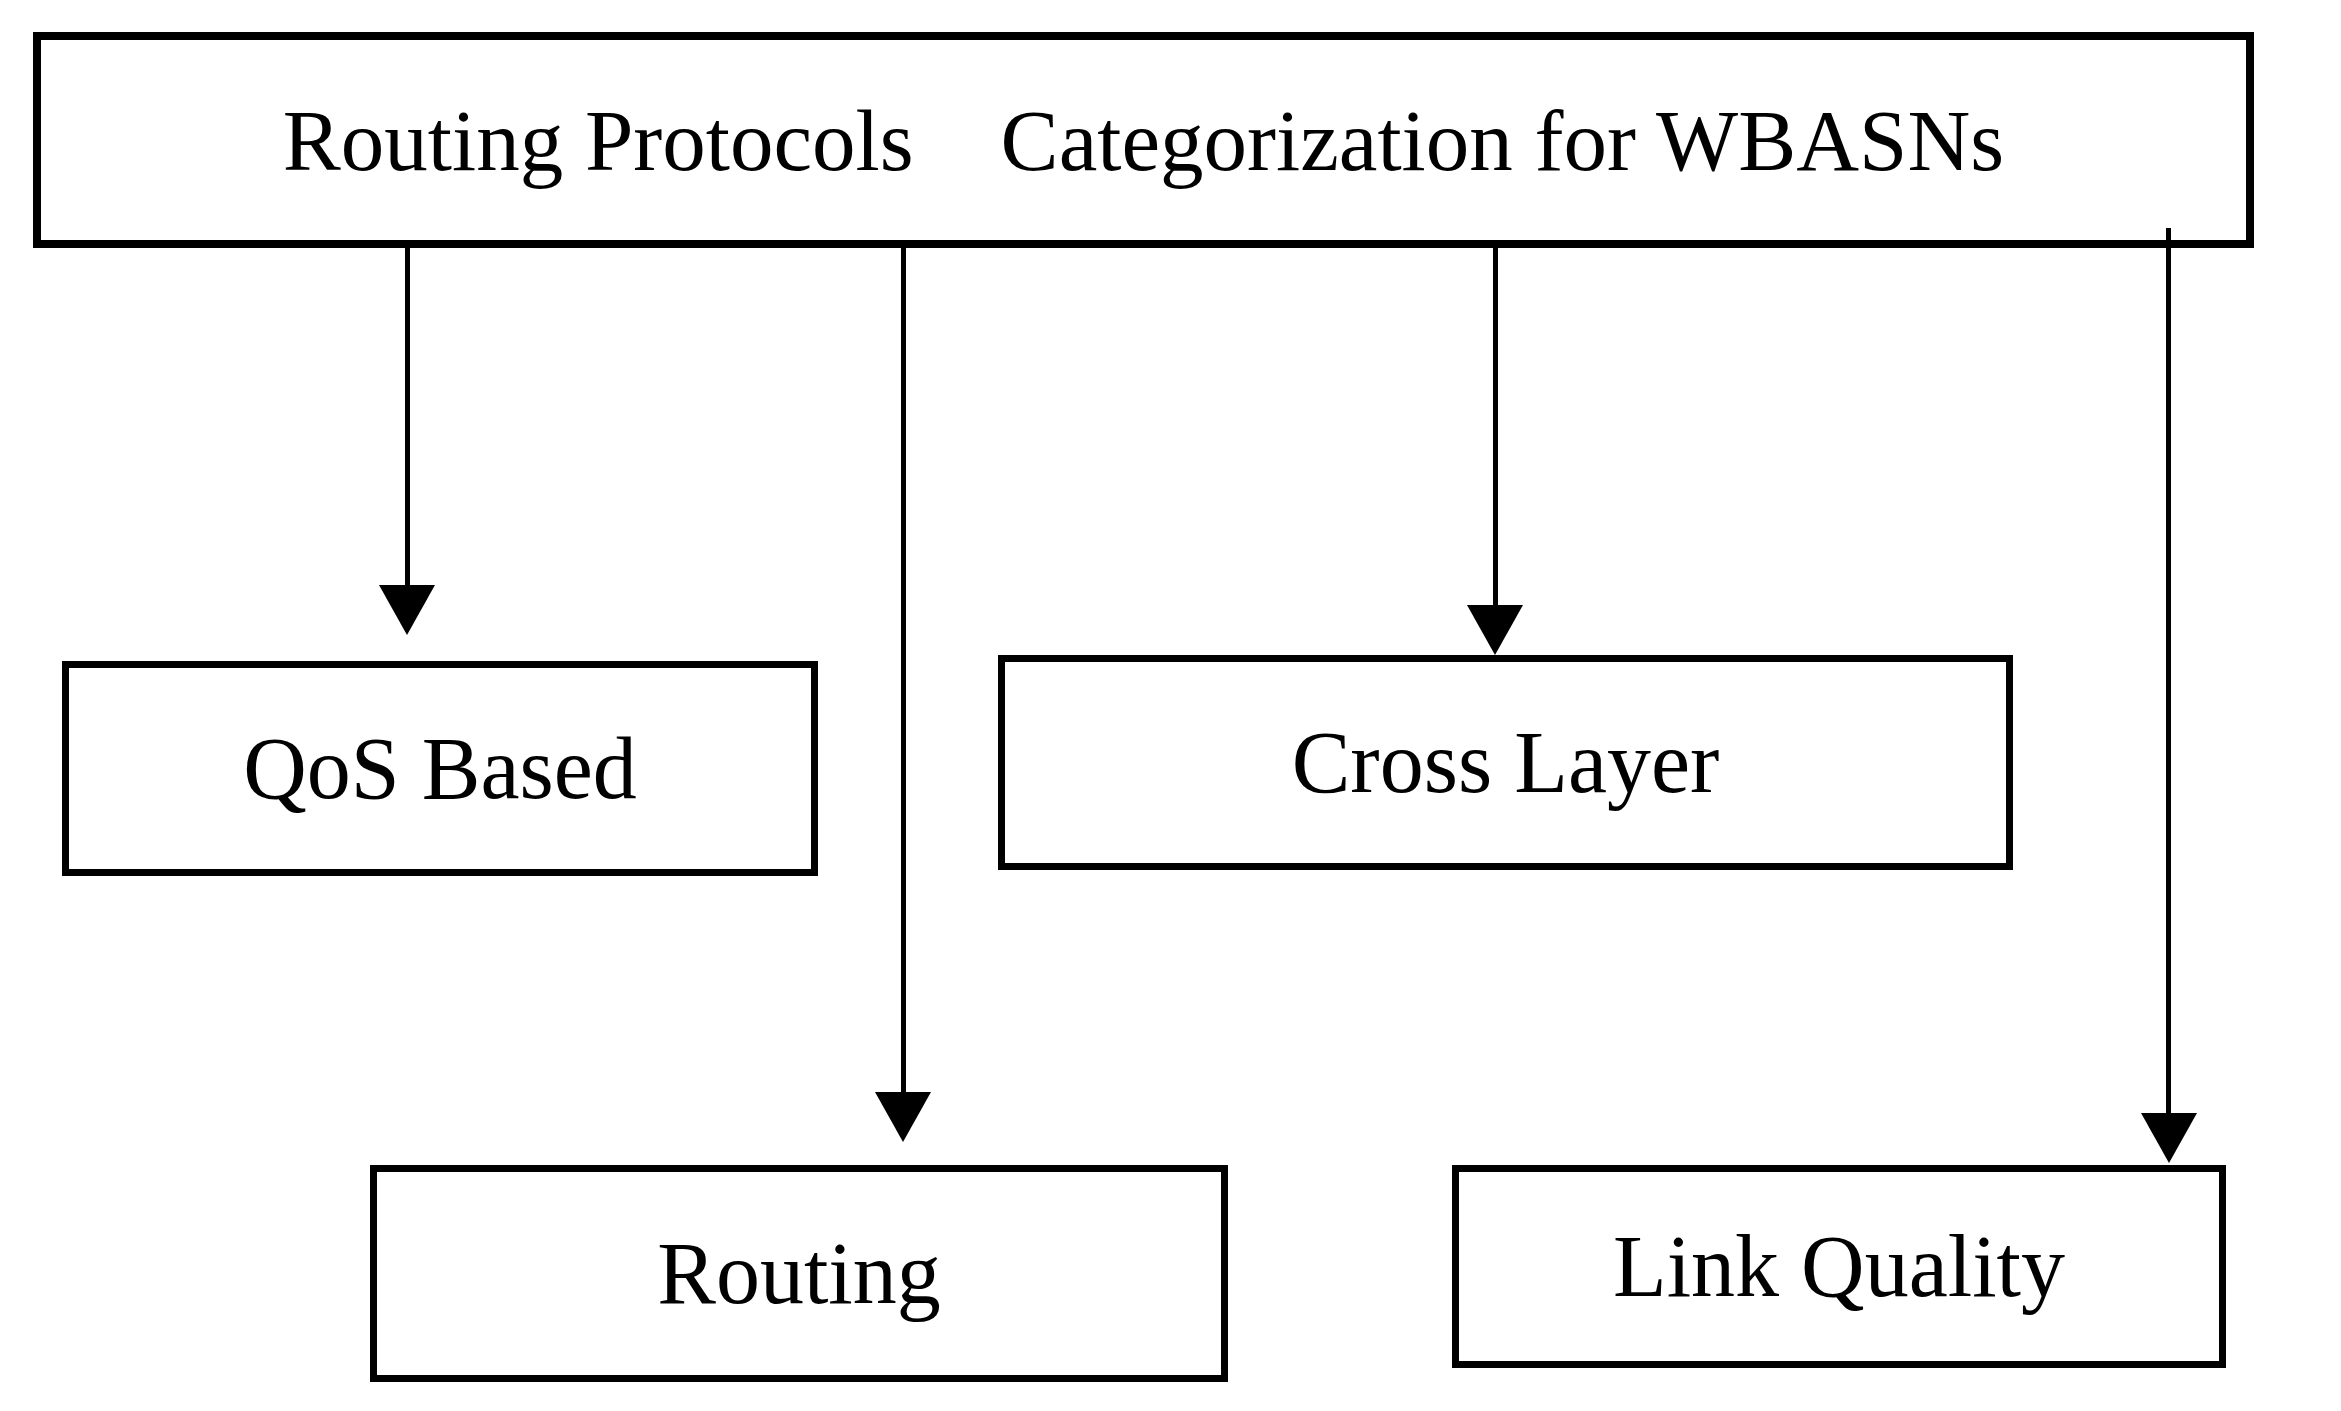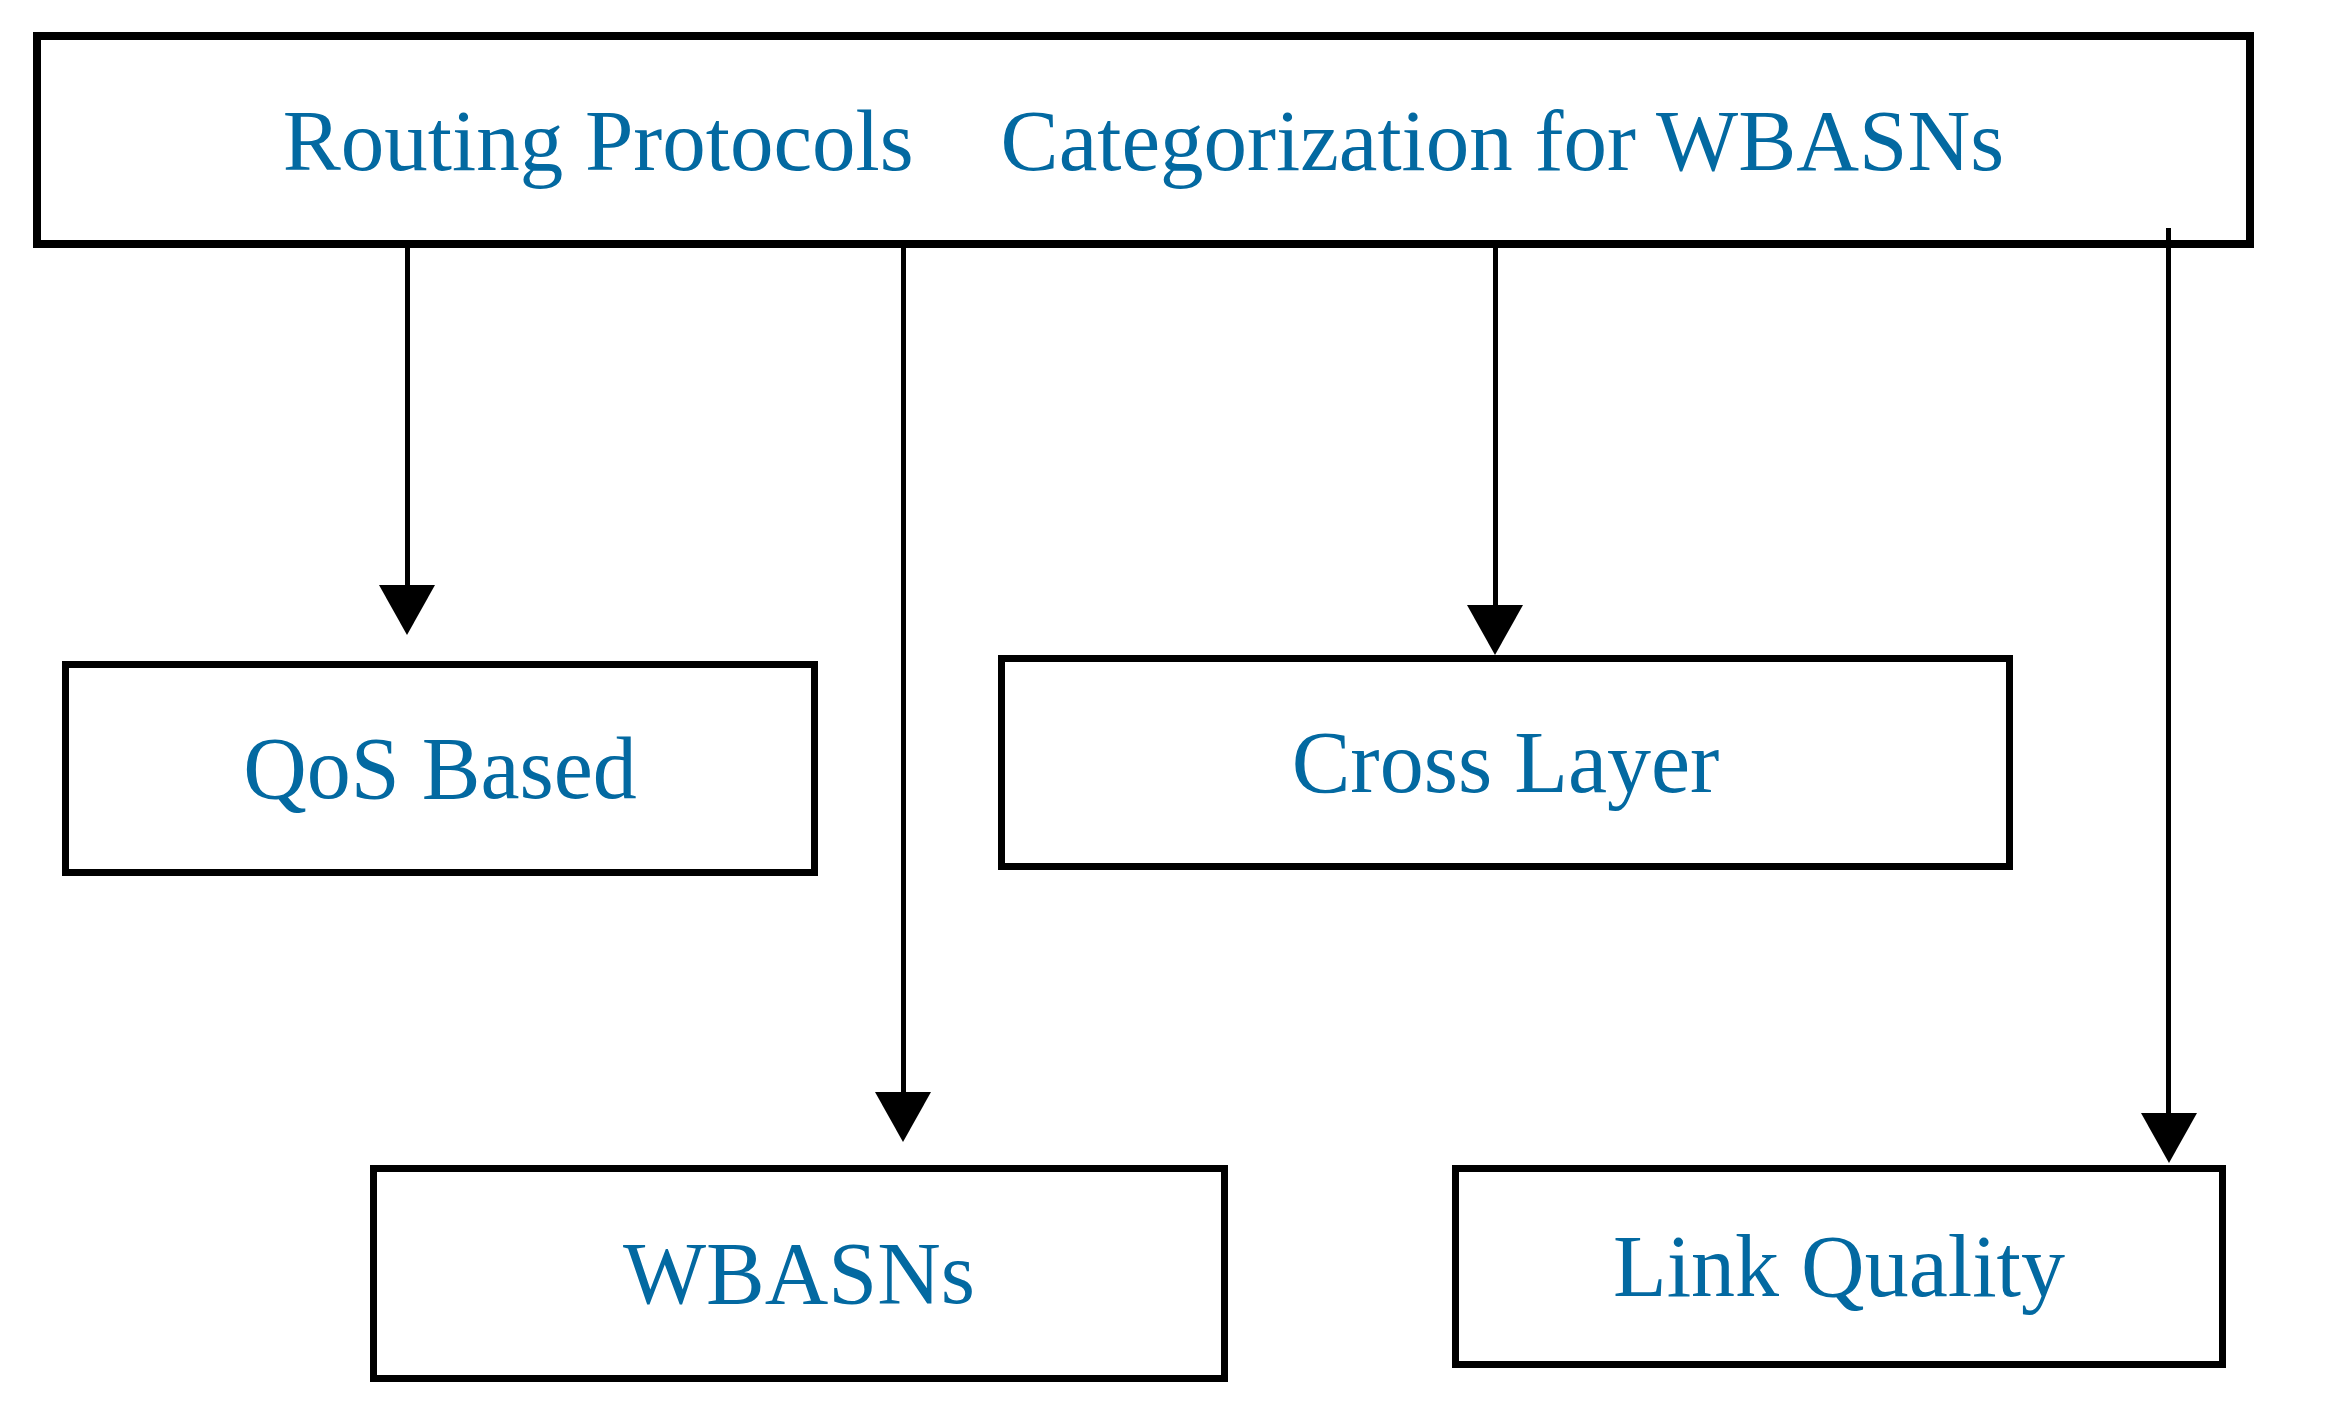--- a/index.html
+++ b/index.html
@@ -6,21 +6,21 @@
     margin: 0;
     padding: 0;
     background: #ffffff;
   }
   .canvas {
     position: relative;
     width: 2341px;
     height: 1411px;
     background: #ffffff;
     font-family: "Liberation Serif", serif;
-    color: #0369a1;
+    color: #000000;
     overflow: hidden;
   }
   .box {
     position: absolute;
     background: #ffffff;
     border: 7px solid #000000;
     box-sizing: border-box;
     display: flex;
     align-items: center;
     justify-content: center;
@@ -62,21 +62,21 @@
 
   <div class="box" style="left:62px; top:633px; width:756px; height:215px;margin-top:28px;">
     <span class="label">QoS Based</span>
   </div>
 
   <div class="box" style="left:998px; top:655px; width:1015px; height:215px;">
     <span class="label">Cross Layer</span>
   </div>
 
   <div class="box" style="left:370px; top:1165px; width:858px; height:217px;">
-    <span class="label">WBASNs</span>
+    <span class="label">Routing</span>
   </div>
 
   <div class="box" style="left:1452px; top:1165px; width:774px; height:203px;">
     <span class="label">Link Quality</span>
   </div>
 
   <div class="vline" style="left:405px; top:248px; height:339px;"></div>
   <div class="ahead" style="left:379px; top:585px;"></div>
 
   <div class="vline" style="left:901px; top:248px; height:844px;"></div>

